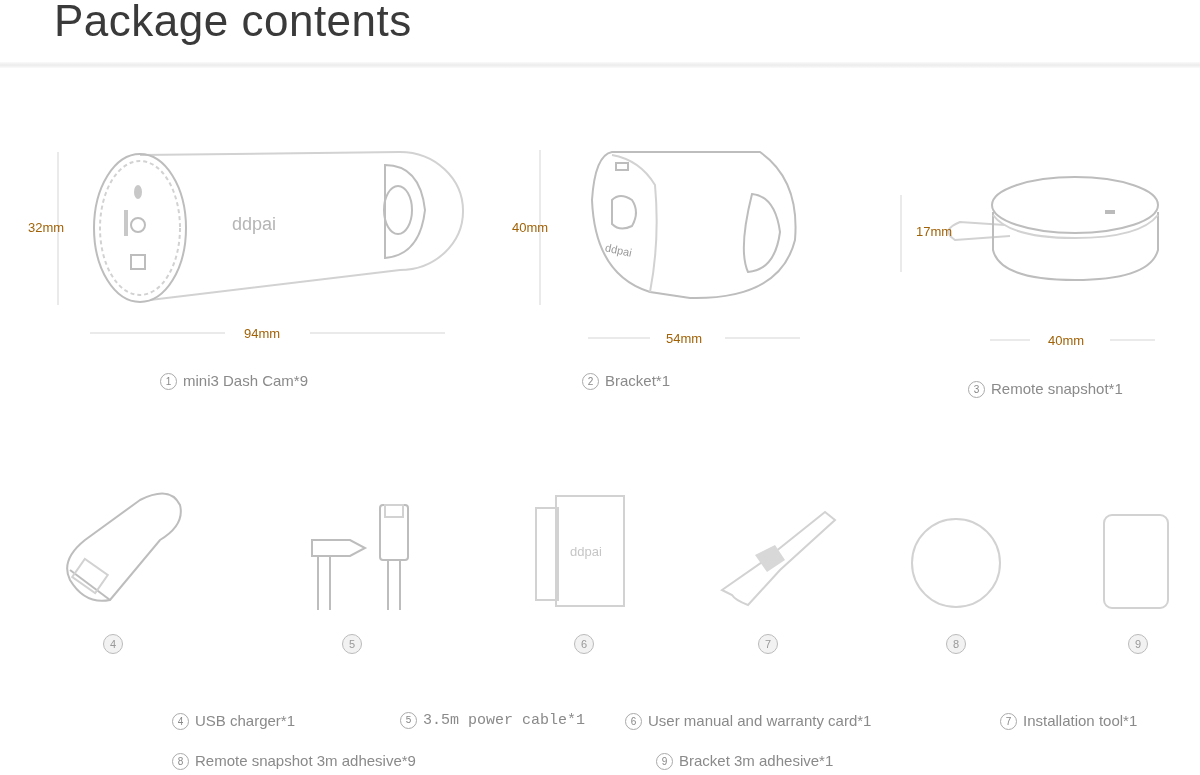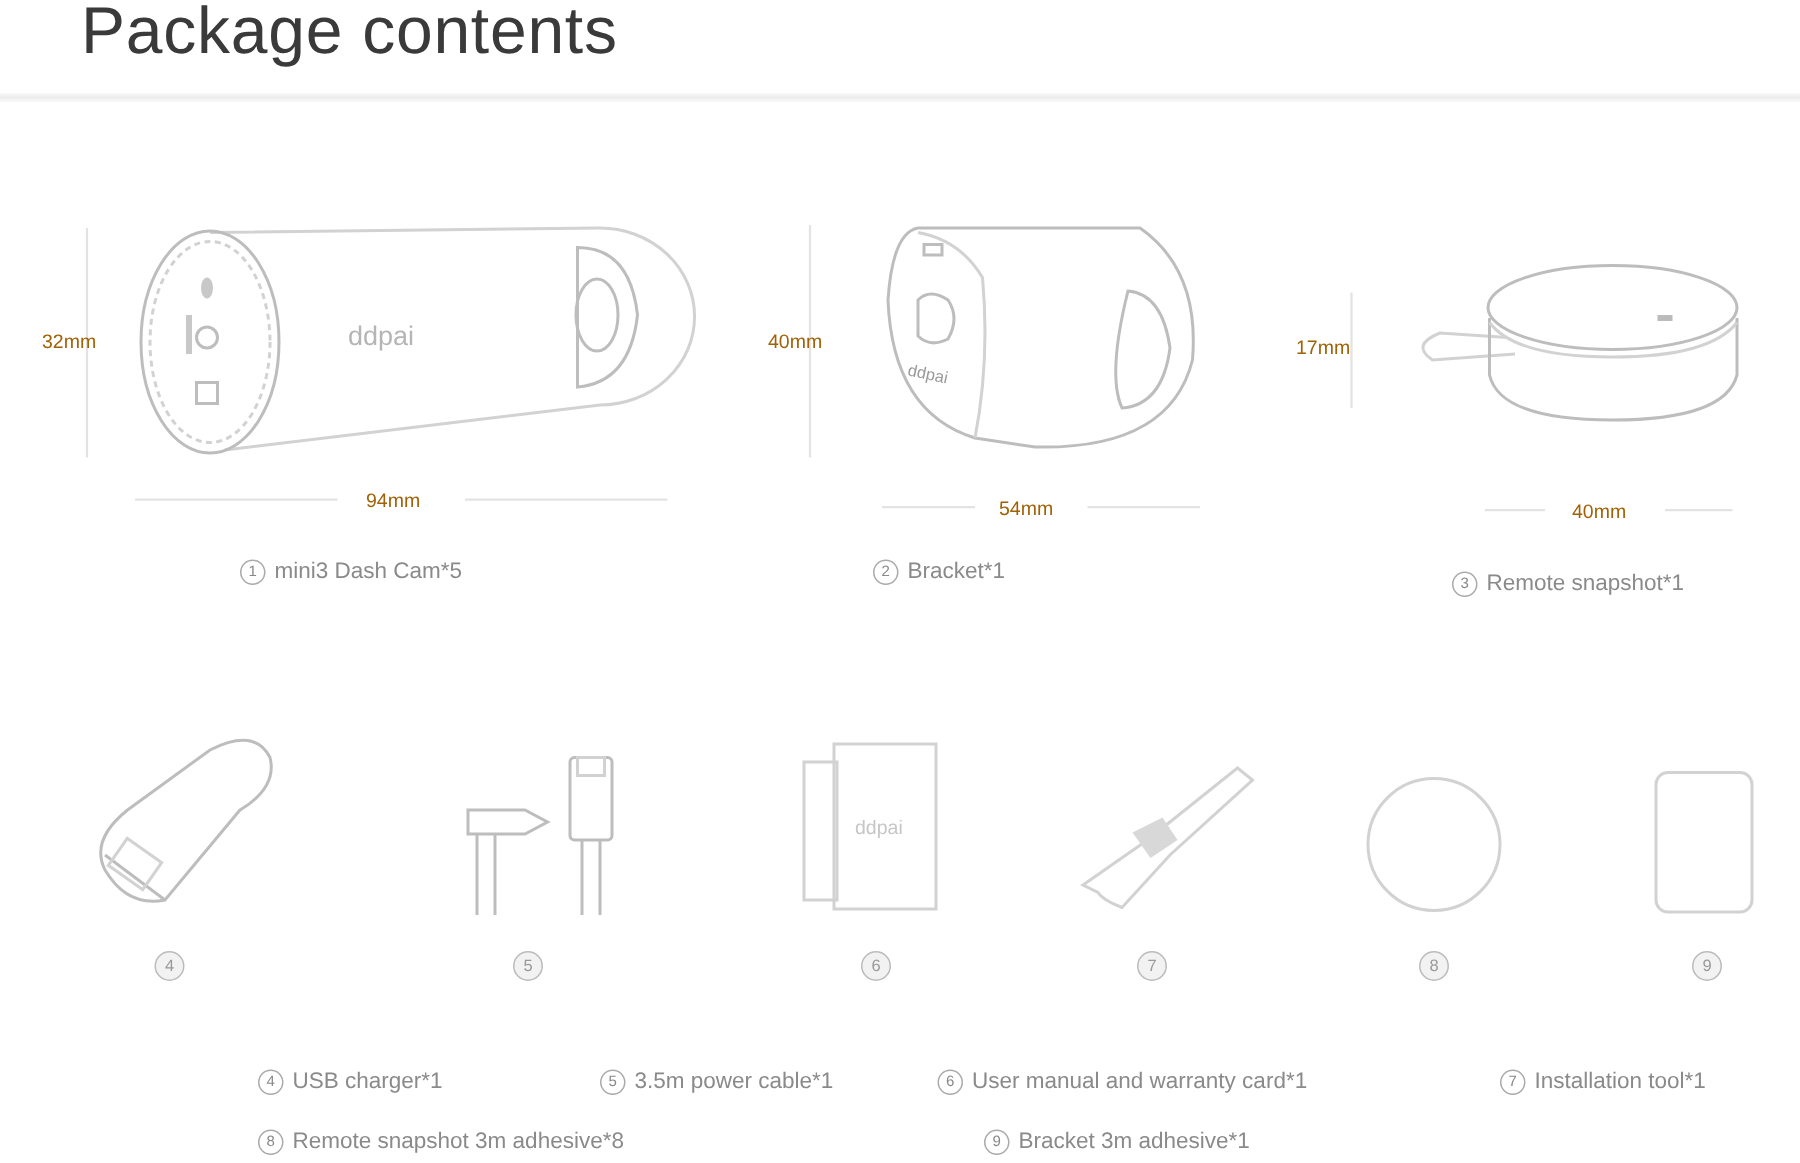--- a/index.html
+++ b/index.html
@@ -58,21 +58,21 @@
       <rect x="131" y="255" width="14" height="14" class="ld"></rect>
       <path class="ld" d="M385 165 Q420 165 425 210 Q420 255 385 258 Z"></path>
       <ellipse class="ld" cx="398" cy="210" rx="14" ry="24"></ellipse>
       <line class="g" x1="90" y1="333" x2="225" y2="333"></line>
       <line class="g" x1="310" y1="333" x2="445" y2="333"></line>
     </svg>
     <div class="abs dim" style="left:28px;top:220px;">32mm</div>
     <div class="abs" style="left:232px;top:214px;font-size:18px;color:#b5b5b5;">ddpai</div>
     <div class="abs dim" style="left:244px;top:326px;">94mm</div>
     <div class="abs caption" style="left:160px;top:372px;">
-      <span class="num">1</span><span>mini3 Dash Cam*5</span>
+      <span class="num">1</span><span>mini3 Dash Cam*9</span>
     </div>
   </div>
 
   <div>
     <svg style="left:0;top:0;width:1px;height:1px;">
       <line class="g" x1="540" y1="150" x2="540" y2="305"></line>
       <path class="ld" d="M612 152 L760 152 Q800 180 795 240 Q780 300 690 298 L650 292 Q595 275 592 200 Q595 155 612 152 Z"></path>
       <path class="l" d="M612 155 Q640 160 655 185 Q660 240 650 292"></path>
       <rect x="616" y="163" width="12" height="7" class="ld"></rect>
       <path class="ld" d="M612 200 Q620 192 632 200 Q640 212 632 226 Q620 232 612 224 Z"></path>
@@ -92,21 +92,21 @@
     <svg style="left:0;top:0;width:1px;height:1px;">
       <line class="g" x1="901" y1="195" x2="901" y2="272"></line>
       <path class="l" d="M1005 225 L960 222 Q940 230 955 240 L1010 236"></path>
       <path class="ld" d="M993 212 L993 250 Q1000 280 1075 280 Q1150 280 1158 250 L1158 212"></path>
       <ellipse class="ld" cx="1075" cy="205" rx="83" ry="28"></ellipse>
       <path class="l" d="M993 215 Q1010 238 1075 238 Q1140 238 1158 215"></path>
       <rect x="1105" y="210" width="10" height="4" fill="#bbb"></rect>
       <line class="g" x1="990" y1="340" x2="1030" y2="340"></line>
       <line class="g" x1="1110" y1="340" x2="1155" y2="340"></line>
     </svg>
-    <div class="abs dim" style="left:864px;top:224px;">17mm</div>
+    <div class="abs dim" style="left:916px;top:224px;">17mm</div>
     <div class="abs dim" style="left:1048px;top:333px;">40mm</div>
     <div class="abs caption" style="left:968px;top:380px;">
       <span class="num">3</span><span>Remote snapshot*1</span>
     </div>
   </div>
 
   <svg style="left:0;top:0;width:1px;height:1px;">
 
     <g>
       <path class="ld" d="M70 580 Q60 560 85 540 L140 500 Q170 485 180 505 Q185 525 160 540 L110 600 Q85 605 70 580 Z"></path>
@@ -144,30 +144,30 @@
   <div class="abs" style="left:342px;top:634px;"><span class="num-only">5</span></div>
   <div class="abs" style="left:574px;top:634px;"><span class="num-only">6</span></div>
   <div class="abs" style="left:758px;top:634px;"><span class="num-only">7</span></div>
   <div class="abs" style="left:946px;top:634px;"><span class="num-only">8</span></div>
   <div class="abs" style="left:1128px;top:634px;"><span class="num-only">9</span></div>
 
   <div>
     <div class="abs caption" style="left:172px;top:712px;">
       <span class="num">4</span><span>USB charger*1</span>
     </div>
-    <div class="abs caption" style="left:400px;top:712px;">
+    <div class="abs caption" style="left:400px;top:712px;font-family:Liberation Mono, monospace;">
       <span class="num">5</span><span>3.5m power cable*1</span>
     </div>
     <div class="abs caption" style="left:625px;top:712px;">
       <span class="num">6</span><span>User manual and warranty card*1</span>
     </div>
     <div class="abs caption" style="left:954px;top:712px;margin-left:46px;">
       <span class="num">7</span><span>Installation tool*1</span>
     </div>
     <div class="abs caption" style="left:172px;top:752px;">
-      <span class="num">8</span><span>Remote snapshot 3m adhesive*8</span>
+      <span class="num">8</span><span>Remote snapshot 3m adhesive*9</span>
     </div>
     <div class="abs caption" style="left:625px;top:752px;margin-left:31px;">
       <span class="num">9</span><span>Bracket 3m adhesive*1</span>
     </div>
   </div>
 
 </div>
 
 </body></html>

